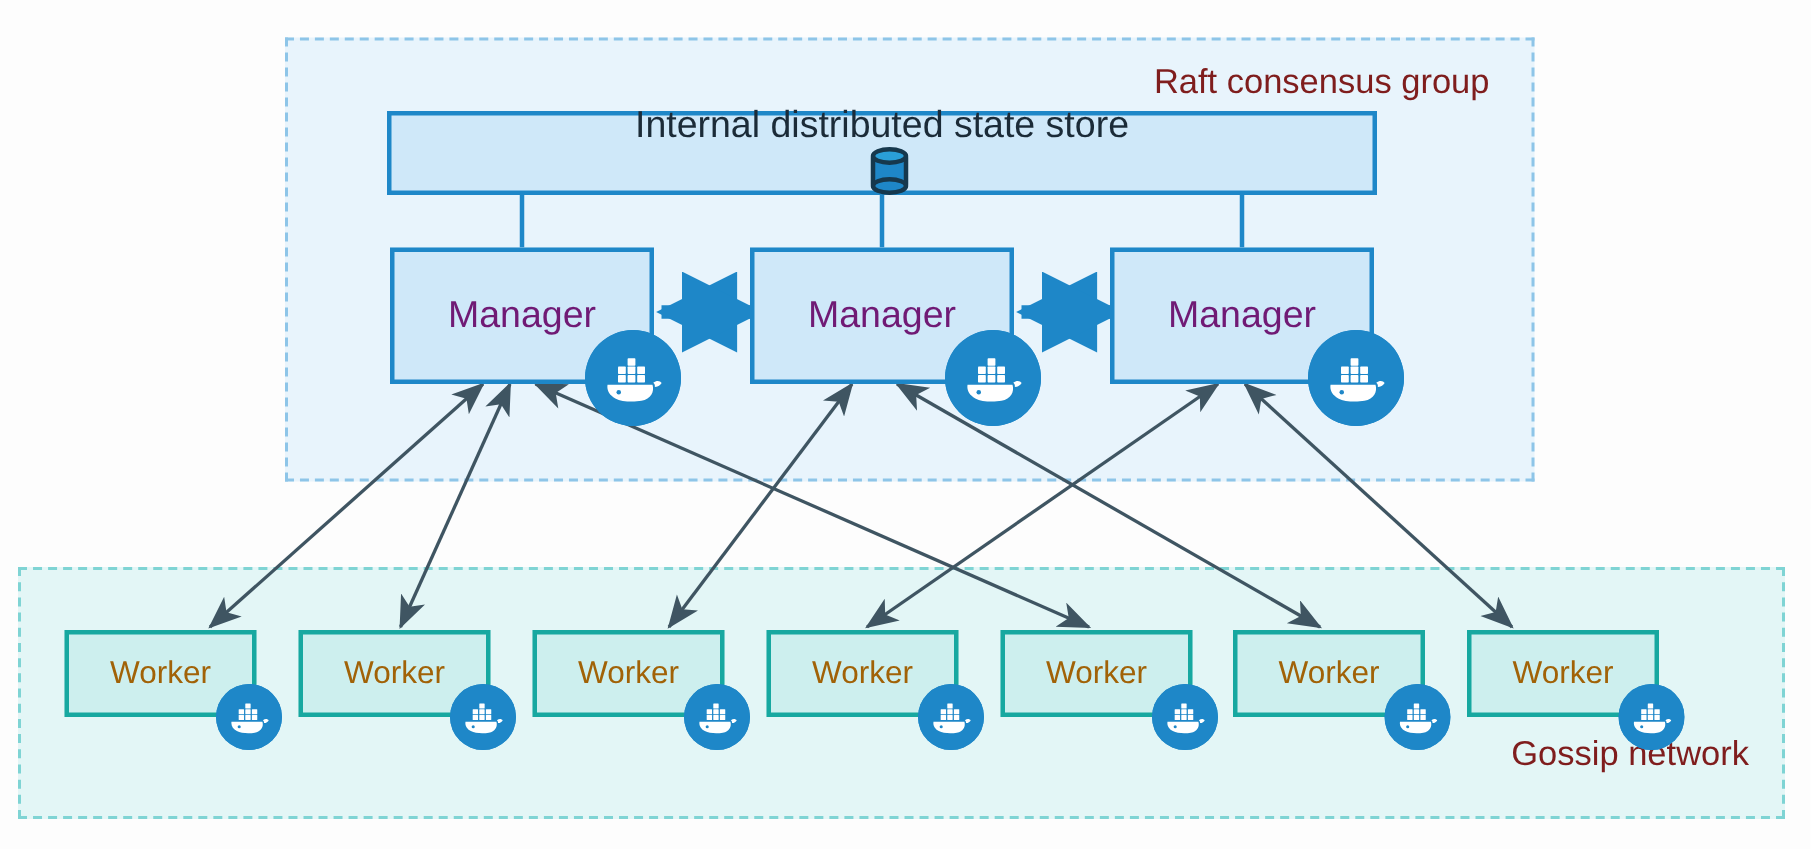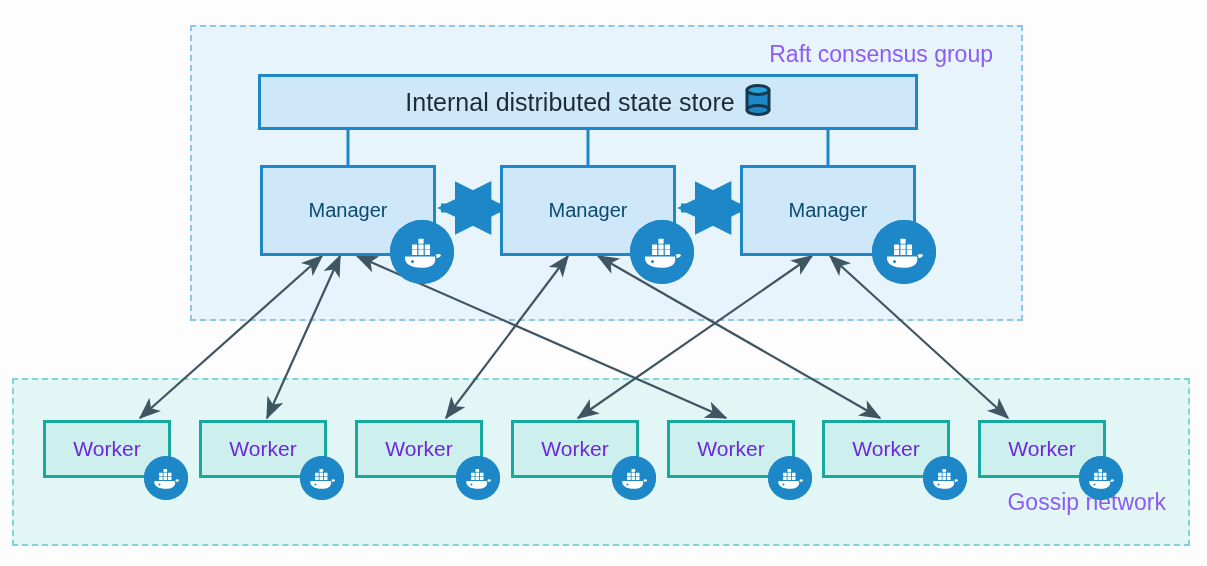--- a/index.html
+++ b/index.html
@@ -6,36 +6,36 @@
   body{width:1207px;height:566px;overflow:hidden;
        font-family:"Liberation Sans","DejaVu Sans",sans-serif;}
   #stage{position:relative;width:1207px;height:566px;background:#fdfdfd;}
 
   
   .group{position:absolute;box-sizing:border-box;}
   #raft-group{left:190px;top:25px;width:833px;height:296px;
       background:#e8f4fc;border:2px dashed #8ec5e8;}
   #gossip-group{left:12px;top:378px;width:1178px;height:168px;
       background:#e3f6f6;border:2px dashed #7fd4d4;}
-  .group-label{position:absolute;color:#8b5cf6;font-size:23px;white-space:nowrap;}
+  .group-label{position:absolute;color:#7f1d1d;font-size:23px;white-space:nowrap;}
   #raft-label{right:28px;top:14px;}
   #gossip-label{right:22px;bottom:28px;}
 
   
   #wires{position:absolute;left:0;top:0;width:1207px;height:566px;overflow:visible;}
 
   
   .node{position:absolute;box-sizing:border-box;display:flex;
         align-items:center;justify-content:center;}
   .store{background:#cfe8f9;border:3px solid #1e87c8;}
   .store .txt{font-size:25px;color:#1b2b38;}
   .manager{background:#cfe8f9;border:3px solid #1e87c8;}
-  .manager .txt{font-size:20px;color:#0c4a6e;text-align:right;}
+  .manager .txt{font-size:25px;color:#701a75;text-align:right;}
   .worker{background:#cdefee;border:3px solid #17a8a0;}
-  .worker .txt{font-size:21px;color:#6d28d9;}
+  .worker .txt{font-size:21px;color:#a16207;}
 
   
   .whale{position:absolute;border-radius:50%;background:#1e87c8;
          display:block;}
   .whale svg{display:block;width:100%;height:100%;}
 
   
   .dbicon{display:inline-block;vertical-align:middle;margin-left:10px;}
 </style>
 </head>
@@ -82,21 +82,21 @@
       <line x1="322" y1="256" x2="140" y2="418" marker-end="url(#ahead-gray)" marker-start="url(#atail-gray)"></line>
       <line x1="340" y1="256" x2="267" y2="418" marker-end="url(#ahead-gray)" marker-start="url(#atail-gray)"></line>
       <line x1="357" y1="256" x2="726" y2="418" marker-end="url(#ahead-gray)" marker-start="url(#atail-gray)"></line>
       <line x1="568" y1="256" x2="446" y2="418" marker-end="url(#ahead-gray)" marker-start="url(#atail-gray)"></line>
       <line x1="598" y1="256" x2="880" y2="418" marker-end="url(#ahead-gray)" marker-start="url(#atail-gray)"></line>
       <line x1="812" y1="256" x2="578" y2="418" marker-end="url(#ahead-gray)" marker-start="url(#atail-gray)"></line>
       <line x1="830" y1="256" x2="1008" y2="418" marker-end="url(#ahead-gray)" marker-start="url(#atail-gray)"></line>
     </g>
   </svg>
 
-  <div class="node store" style="left:258px;top:74px;width:660px;height:56px;">
+  <div class="node store" style="left:258px;top:74px;width:660px;height:56px;flex-direction:column;">
     <span class="txt">Internal distributed state store</span>
     <span class="dbicon">
       <svg width="26" height="32" viewBox="0 0 26 32">
         <rect x="2" y="5" width="22" height="22" rx="2" fill="#1e87c8" stroke="#16384d" stroke-width="3"></rect>
         <ellipse cx="13" cy="6" rx="11" ry="4.5" fill="#2a9fd8" stroke="#16384d" stroke-width="3"></ellipse>
         <ellipse cx="13" cy="26" rx="11" ry="4.5" fill="#1e87c8" stroke="#16384d" stroke-width="3"></ellipse>
       </svg>
     </span>
   </div>
 

